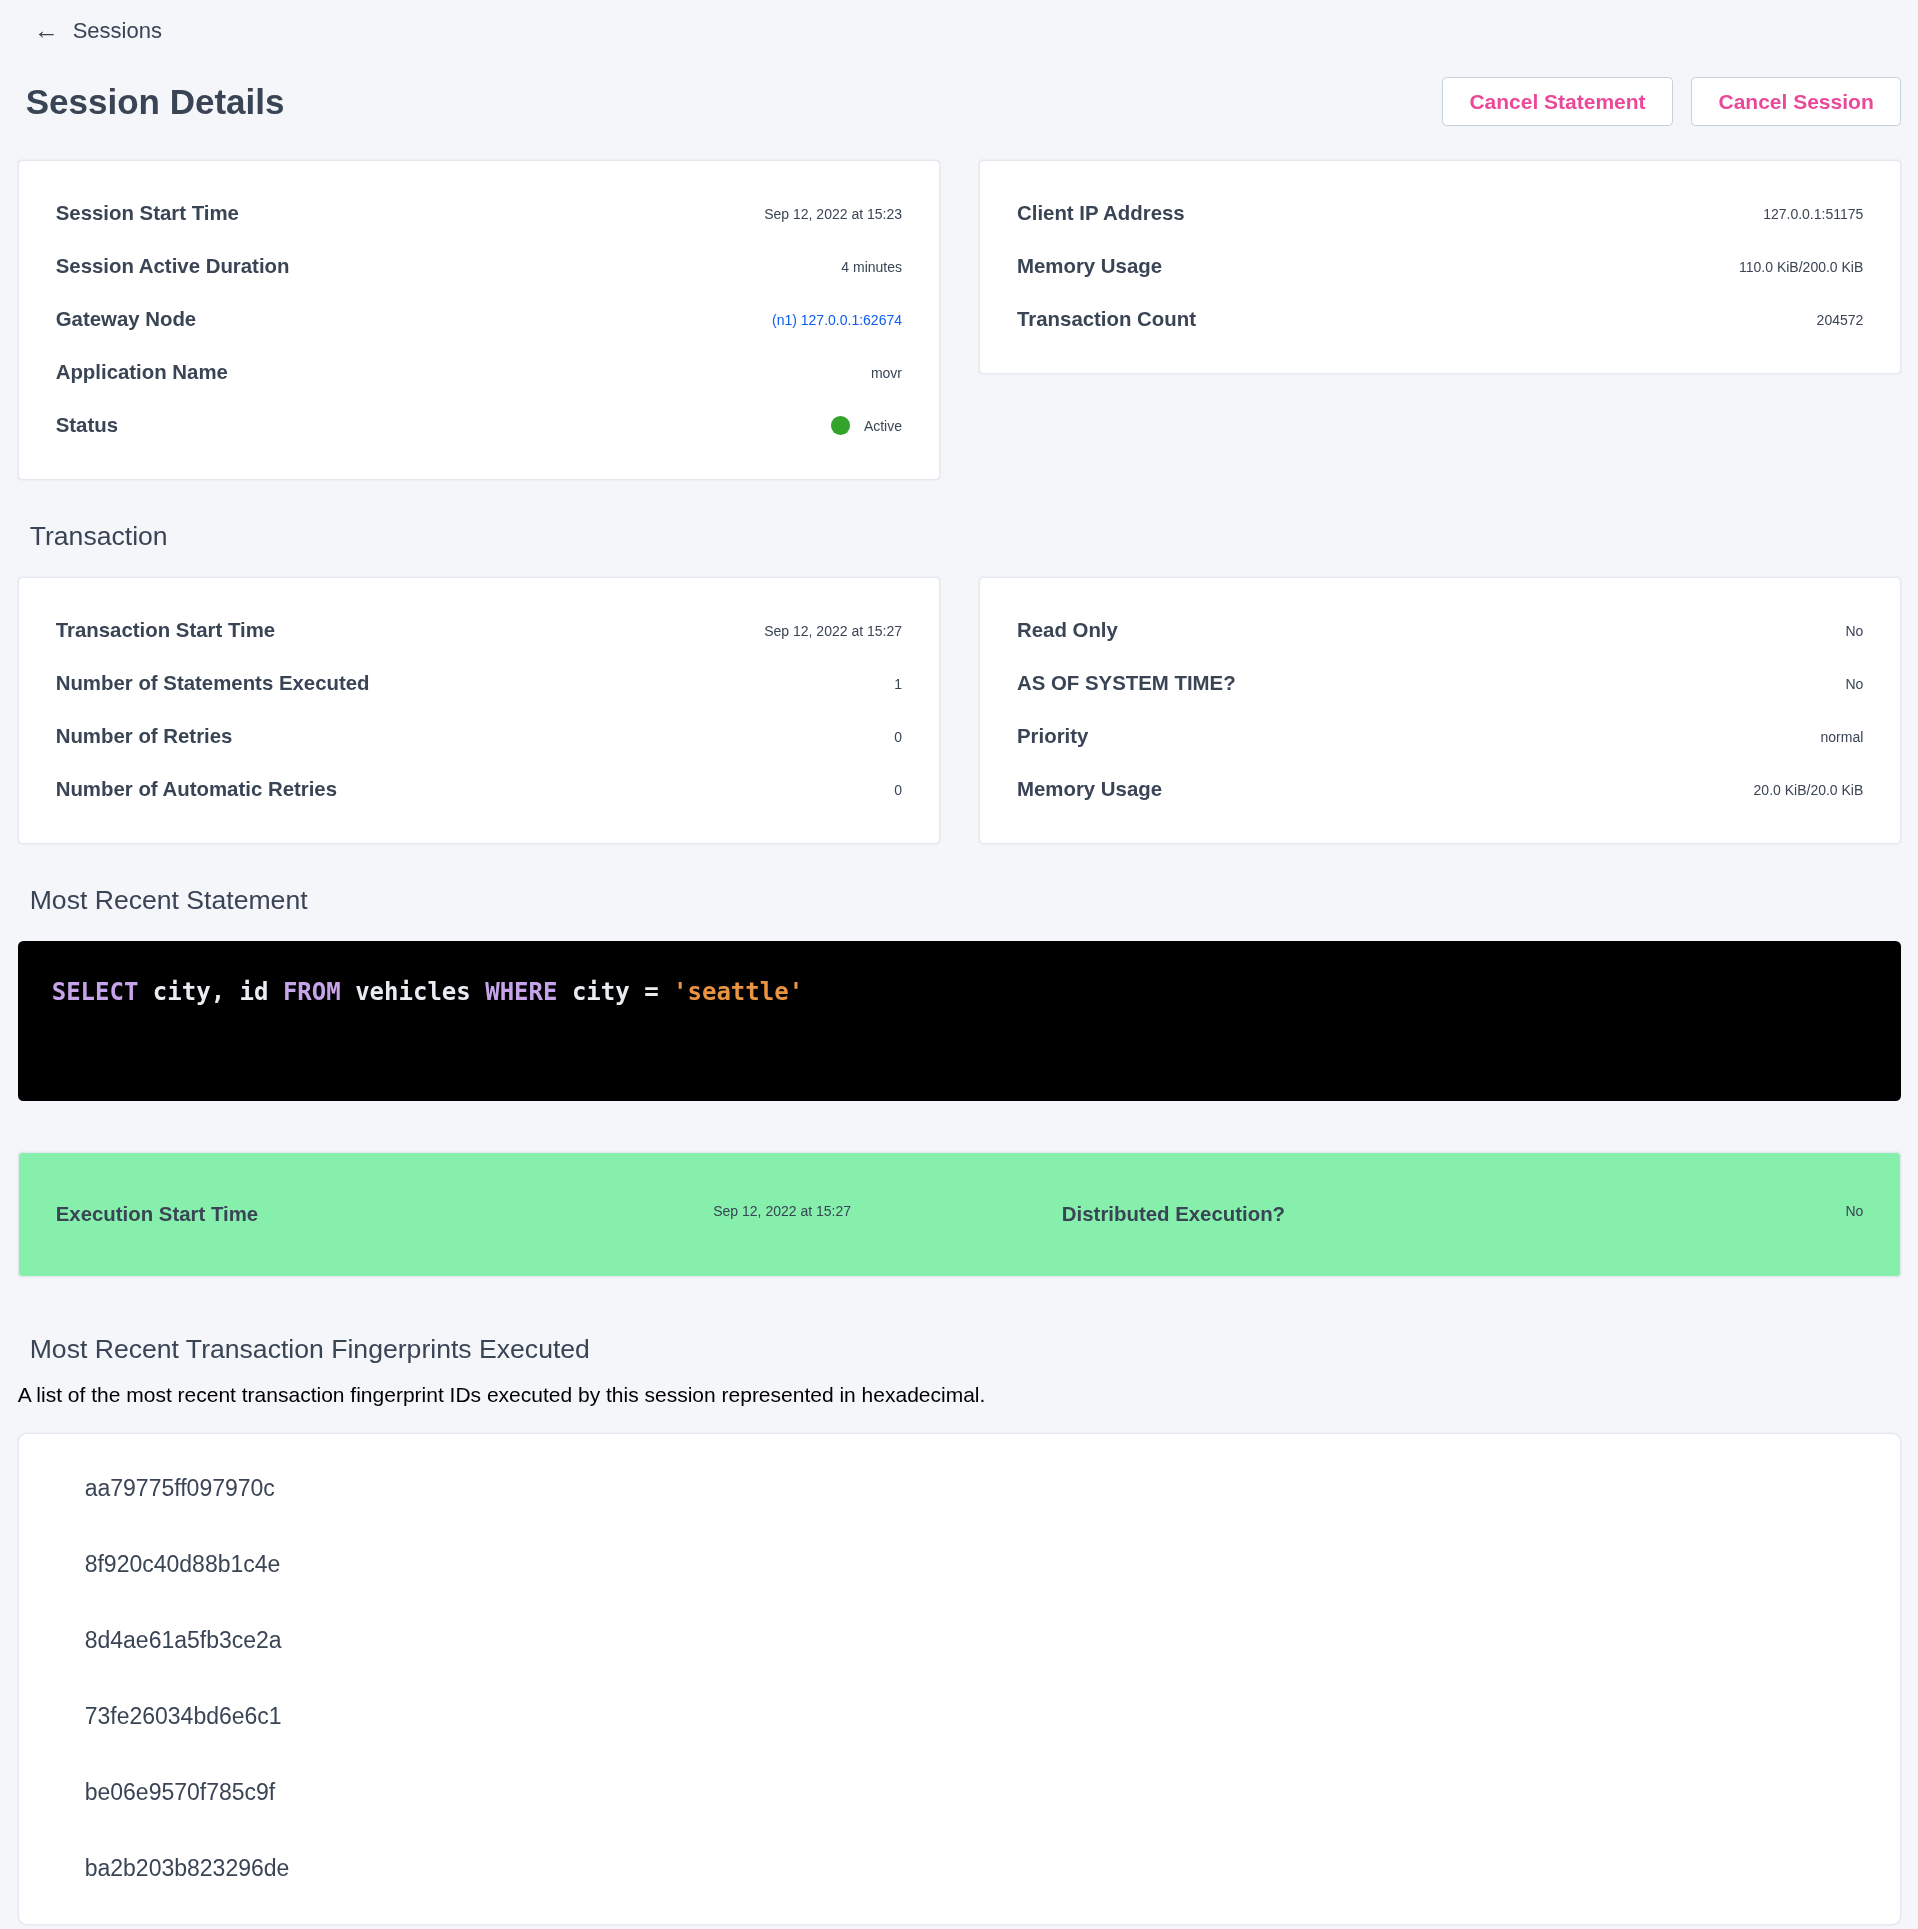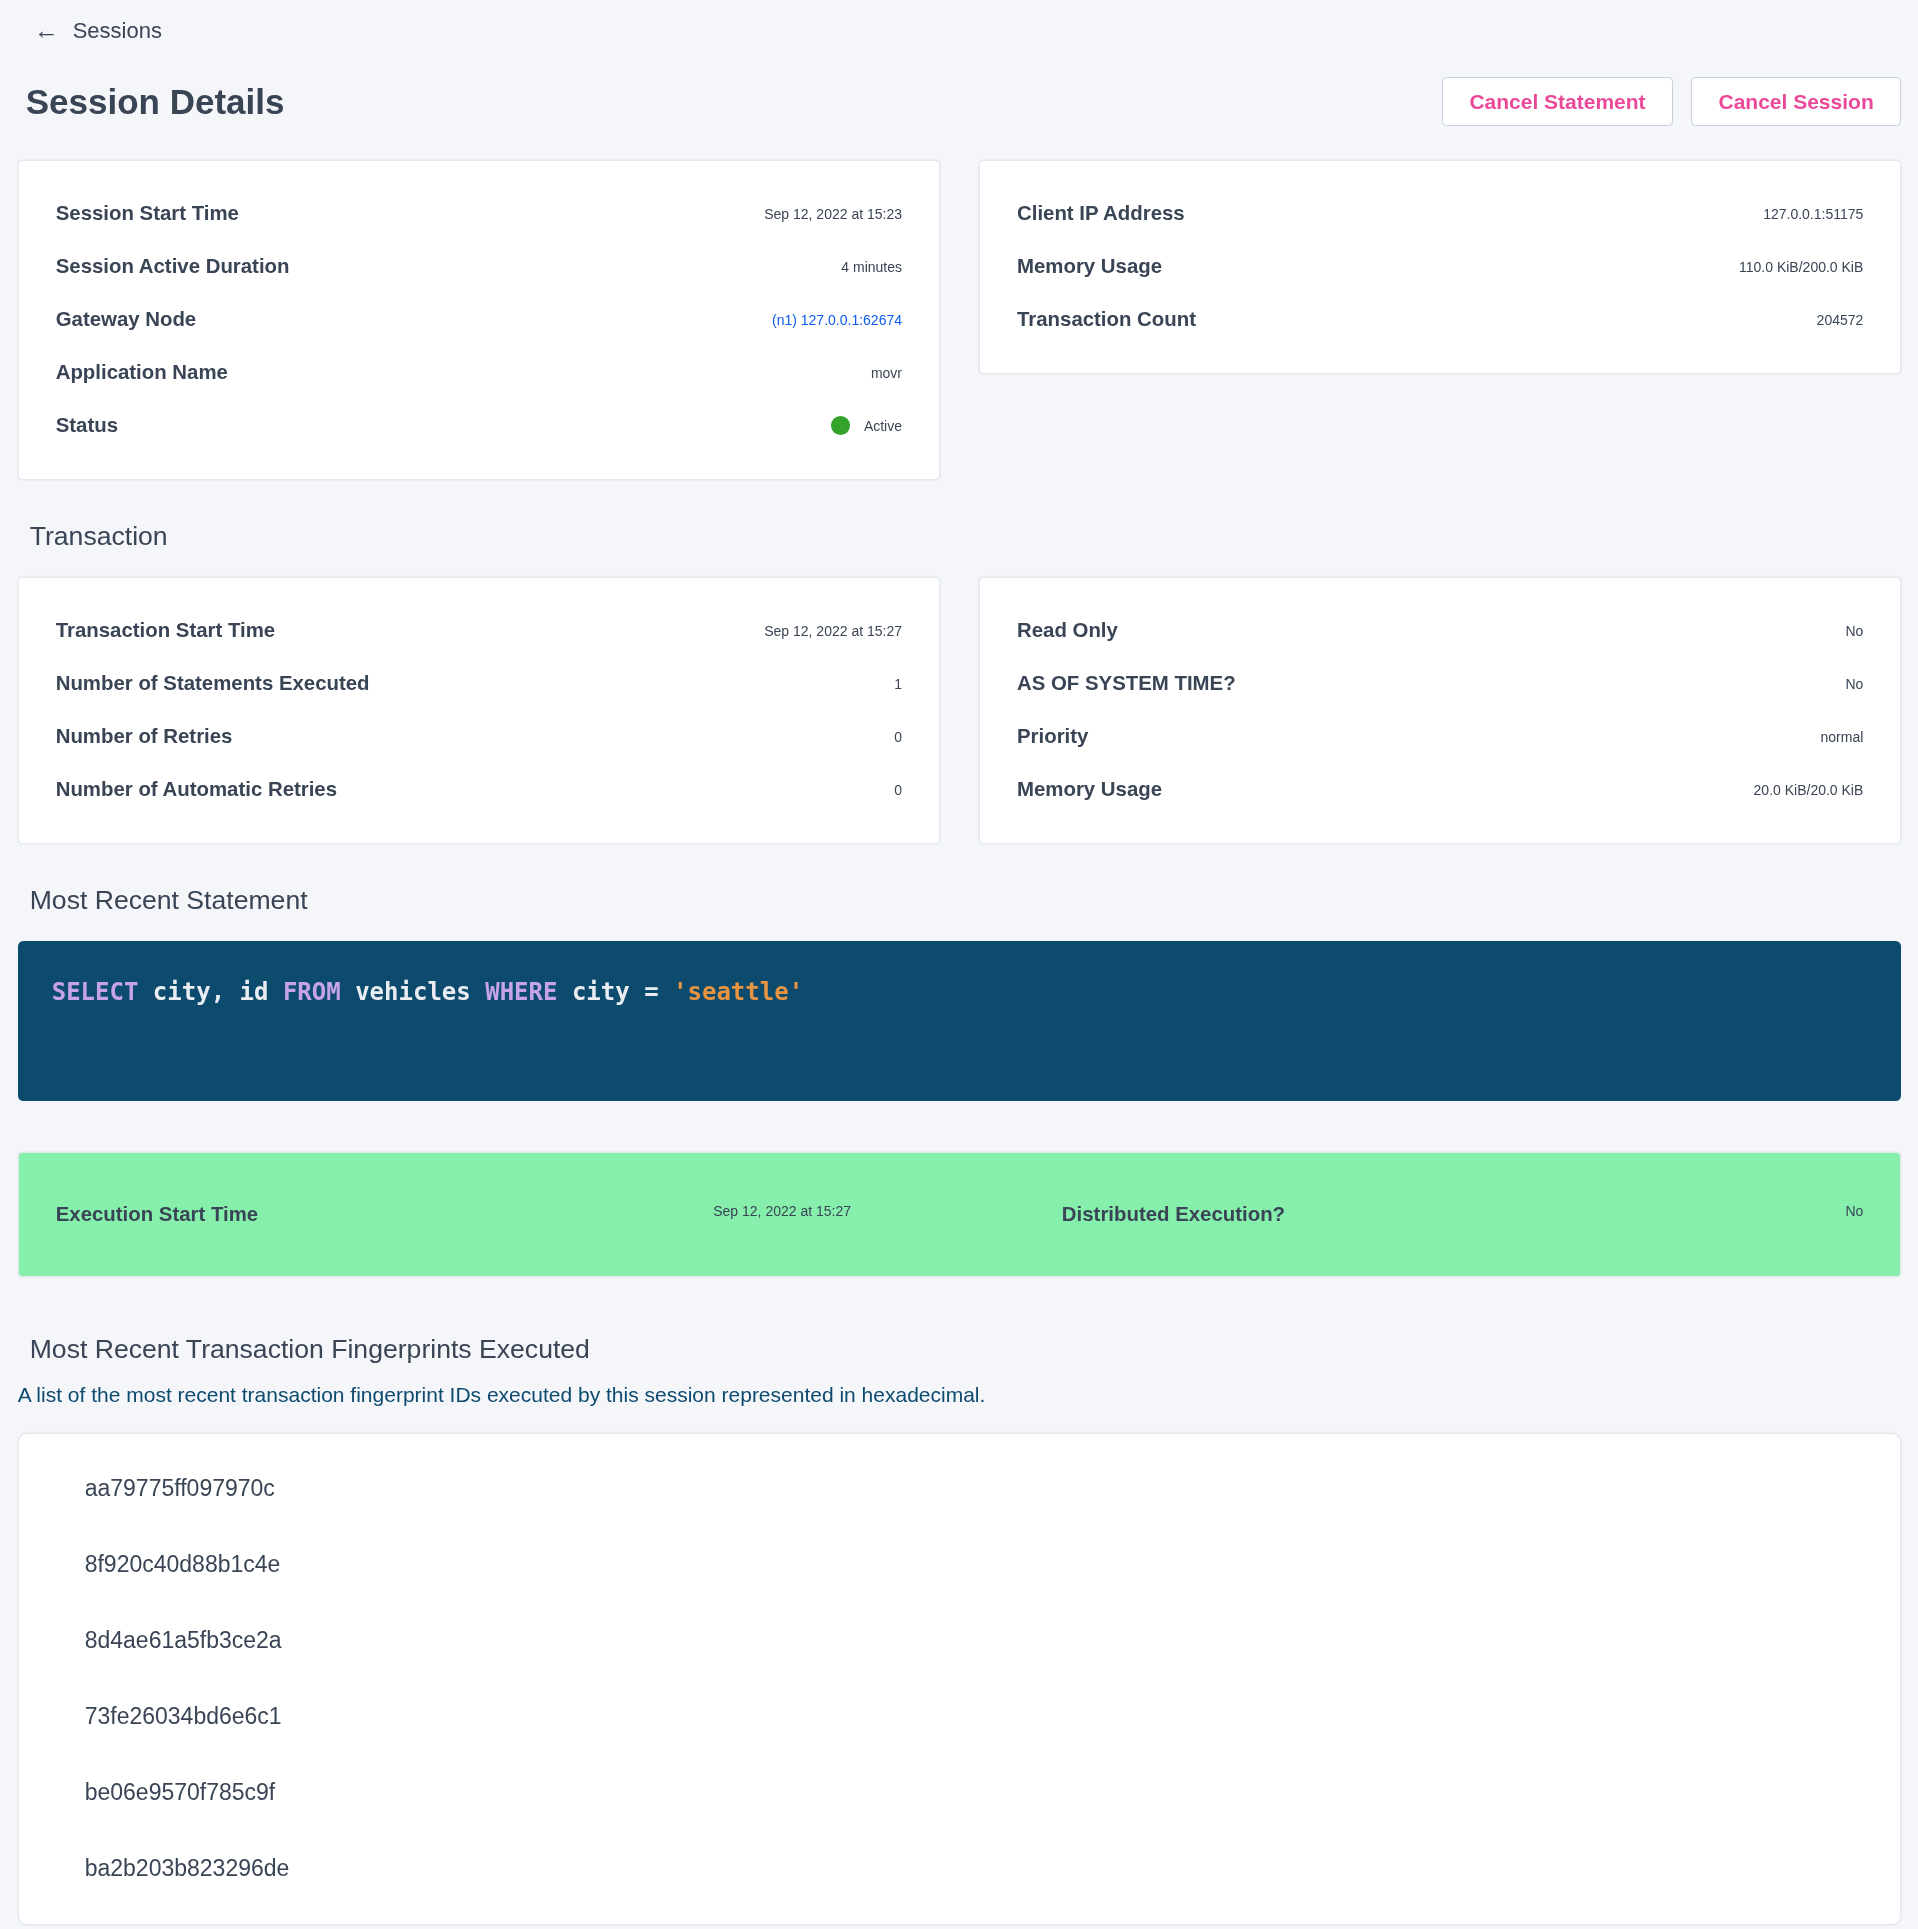--- a/index.html
+++ b/index.html
@@ -40,41 +40,41 @@
   .kv-value{font-size:14px;color:#394455;text-align:right;}
   a.node-link{color:#0b5cf0;text-decoration:none;}
   .status-wrap{display:flex;align-items:center;gap:14px;}
   .status-dot{width:18.6px;height:18.6px;border-radius:50%;background:#33a32c;display:inline-block;}
 
   
   .section-heading{font-size:26.6px;font-weight:400;color:#394455;margin:41px 0 25px 12px;}
 
   
   .sql-box{
-    background:#0c4a6e;border-radius:5.3px;height:160px;
+    background:#000000;border-radius:5.3px;height:160px;
     padding:37px 34px;margin-top:5.3px;
     font-family:"DejaVu Sans Mono",monospace;font-size:24px;font-weight:700;
     color:#e9edf2;white-space:pre;
   }
   .tok-kw{color:#c7a4ea;}
   .tok-pl{color:#e9edf2;}
   .tok-str{color:#e89440;}
 
   
   .exec-card{
     margin-top:51px;background:#86efac;border:0.9px solid #e4e9f0;border-radius:4.4px;
     box-shadow:0 0 1.8px rgba(67,90,111,0.18);
     padding:50px 37px;display:flex;align-items:center;font-size:21px;gap:12px;
   }
   .exec-left{display:flex;justify-content:space-between;width:44%;}
   .exec-right{display:flex;justify-content:space-between;flex:1;margin-left:11%;}
 
   
   .fingerprints-heading{margin-top:57px;margin-bottom:17.7px;}
-  .fingerprints-desc{font-size:21px;font-weight:400;color:#0c4a6e;margin:0 0 26.6px 0;}
+  .fingerprints-desc{font-size:21px;font-weight:400;color:#000000;margin:0 0 26.6px 0;}
   .fp-card{
     background:#ffffff;border:0.9px solid #e4e9f0;border-radius:9px;
     box-shadow:0 0 1.8px rgba(67,90,111,0.18);
     padding:43px 37px 35px 66px;
   }
   .fp-item{font-size:23px;color:#394455;margin-bottom:53px;line-height:23px;}
   .fp-item:last-child{margin-bottom:8.9px;}
 </style>
 </head>
 <body>

